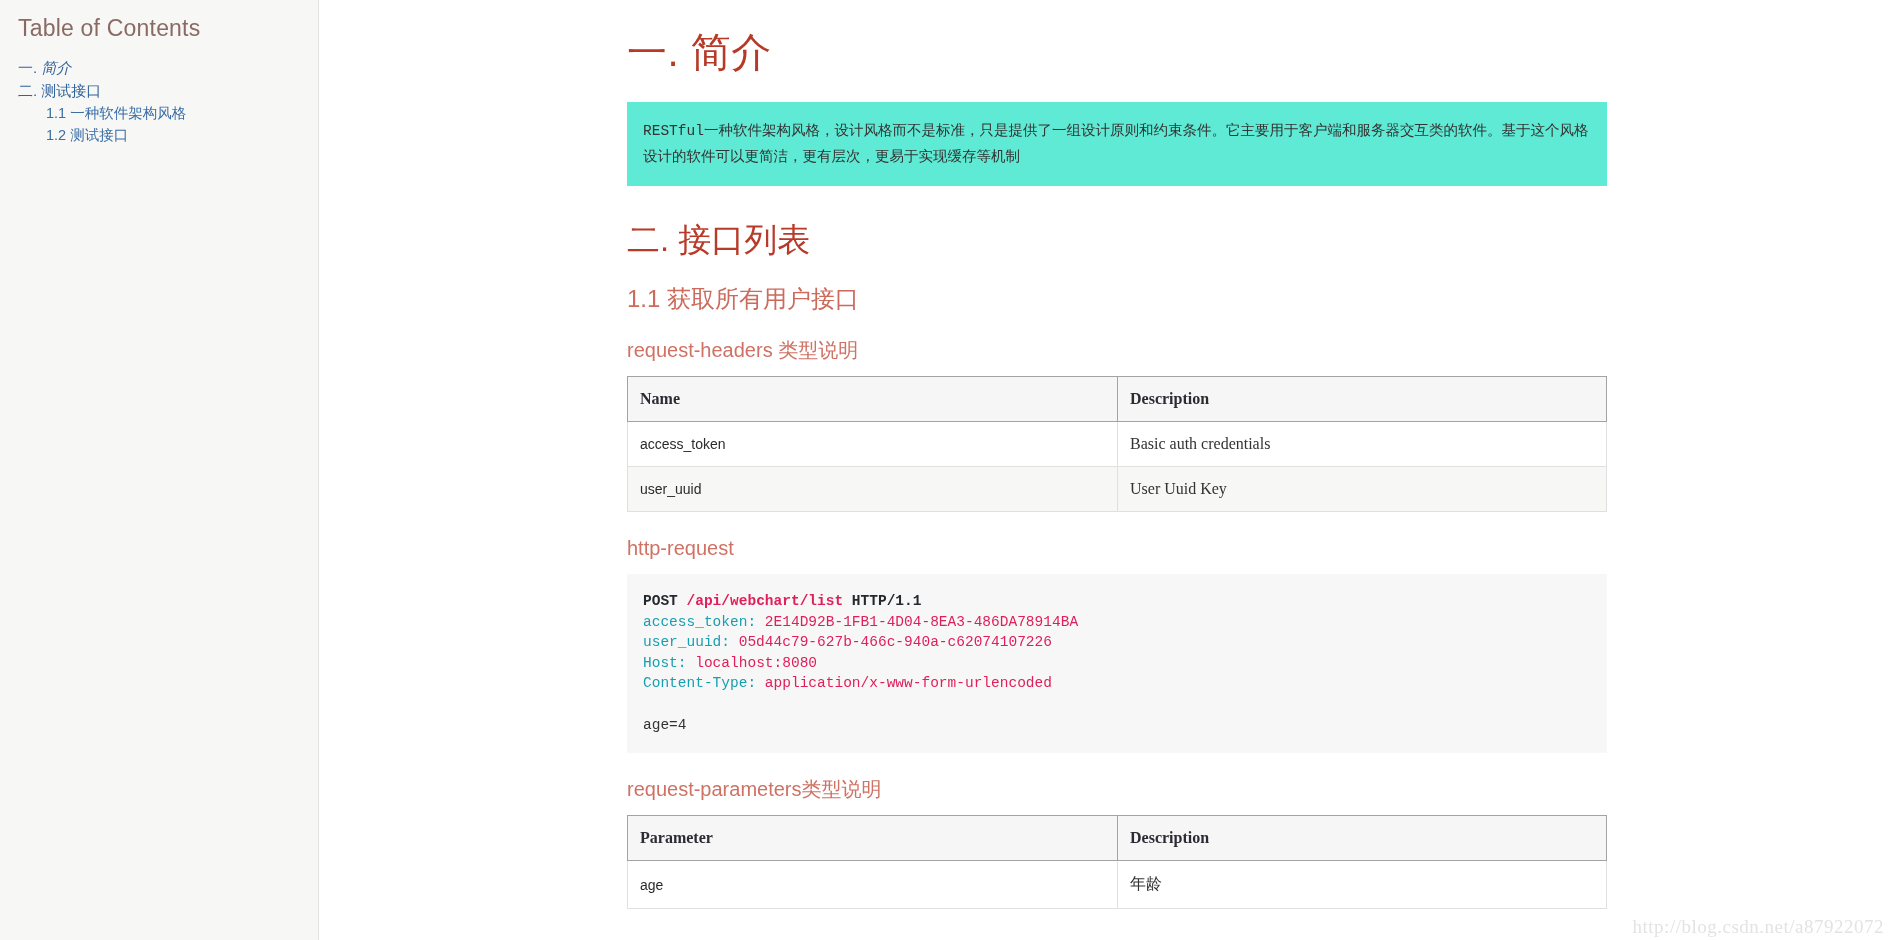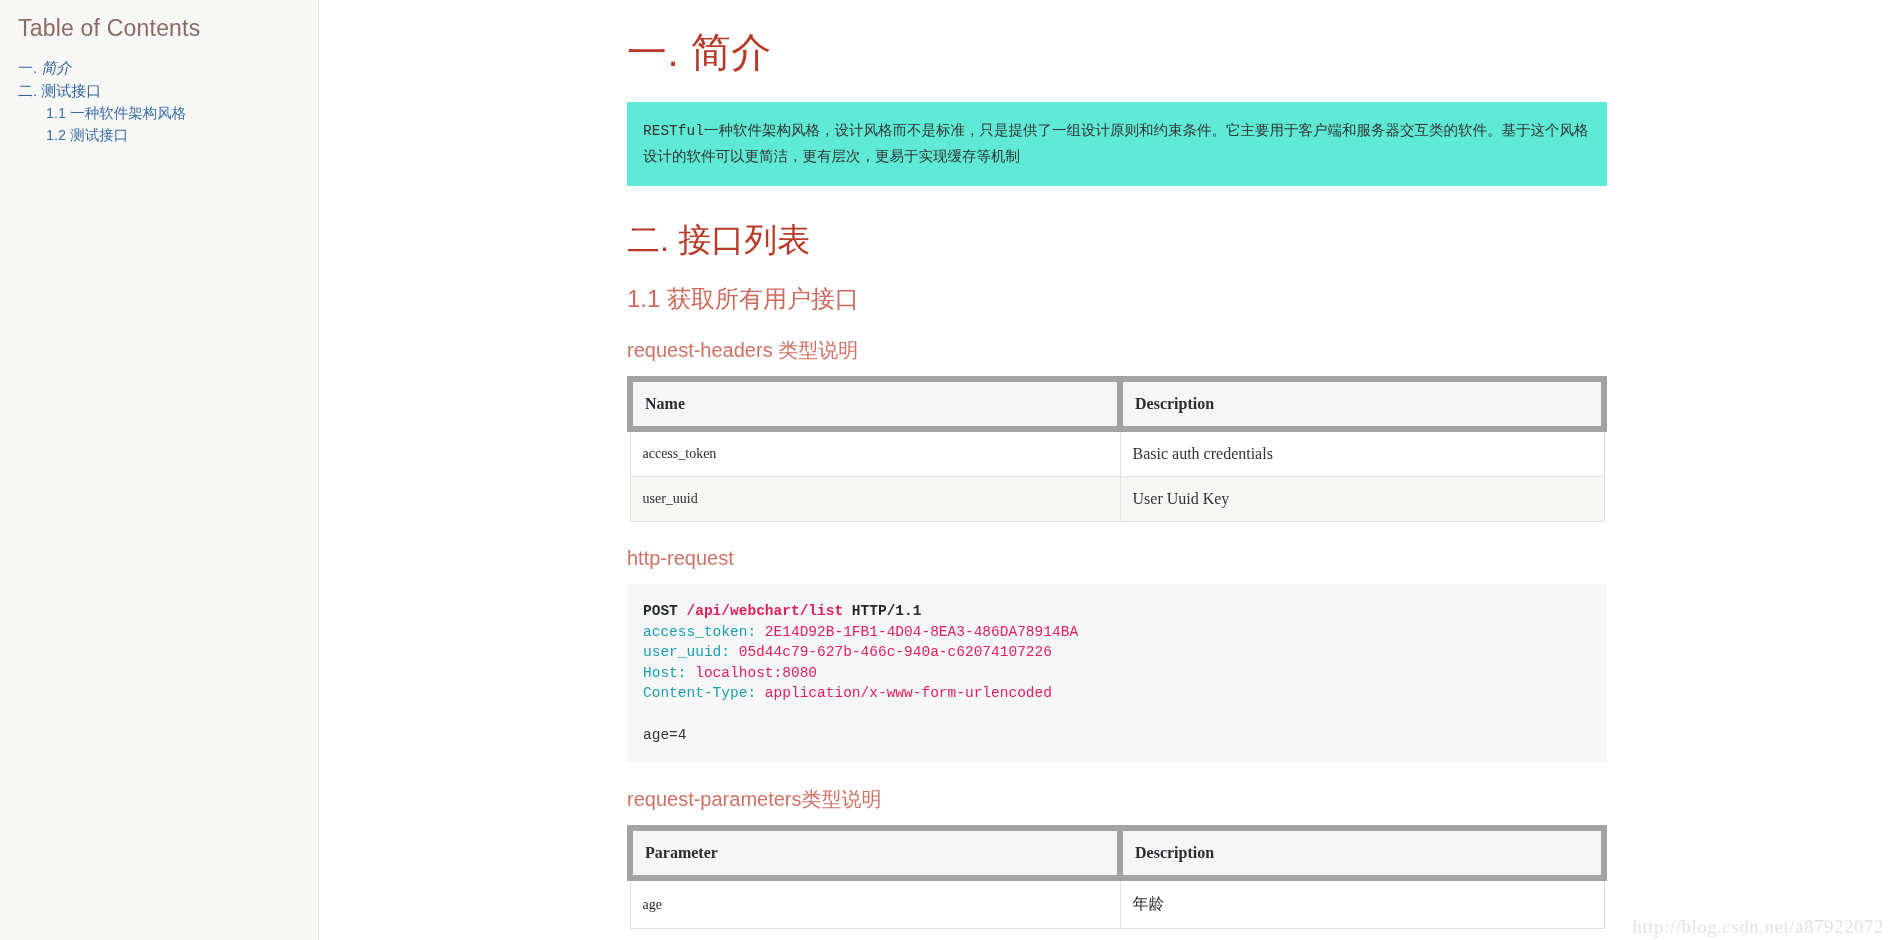--- a/index.html
+++ b/index.html
@@ -125,30 +125,30 @@
     font-size: 14.5px;
   }
   table.doc-table th {
     background: #f6f6f6;
     text-align: left;
     font-family: "Liberation Serif", serif;
     font-weight: bold;
     font-size: 16px;
     color: #2b2b33;
     padding: 13px 12px;
-    border: 6px solid #a3a3a3;
+    border: 1px solid #a3a3a3;
   }
   table.doc-table td {
     padding: 13px 12px;
     border: 1px solid #e0e0e0;
     color: #333333;
     vertical-align: middle;
   }
   table.doc-table td.mono {
-    font-family: Liberation Serif, serif;
+    font-family: Liberation Sans, sans-serif;
     font-size: 14px;
     color: #2b2b2b;
   }
   table.doc-table td.serif {
     font-family: "Liberation Serif", serif;
     font-size: 16px;
     color: #333;
   }
   table.doc-table tbody tr:nth-child(even) td { background: #f7f7f5; }
   table.doc-table tbody tr:nth-child(odd) td { background: #ffffff; }

